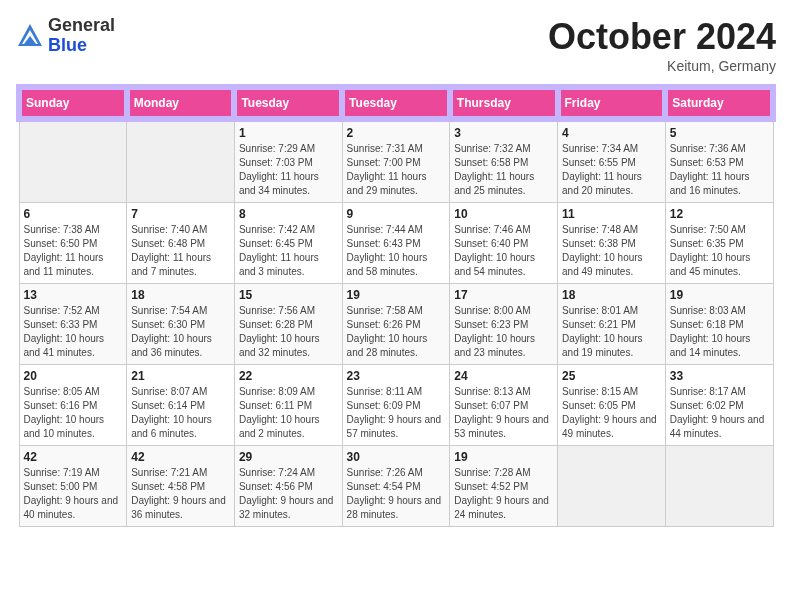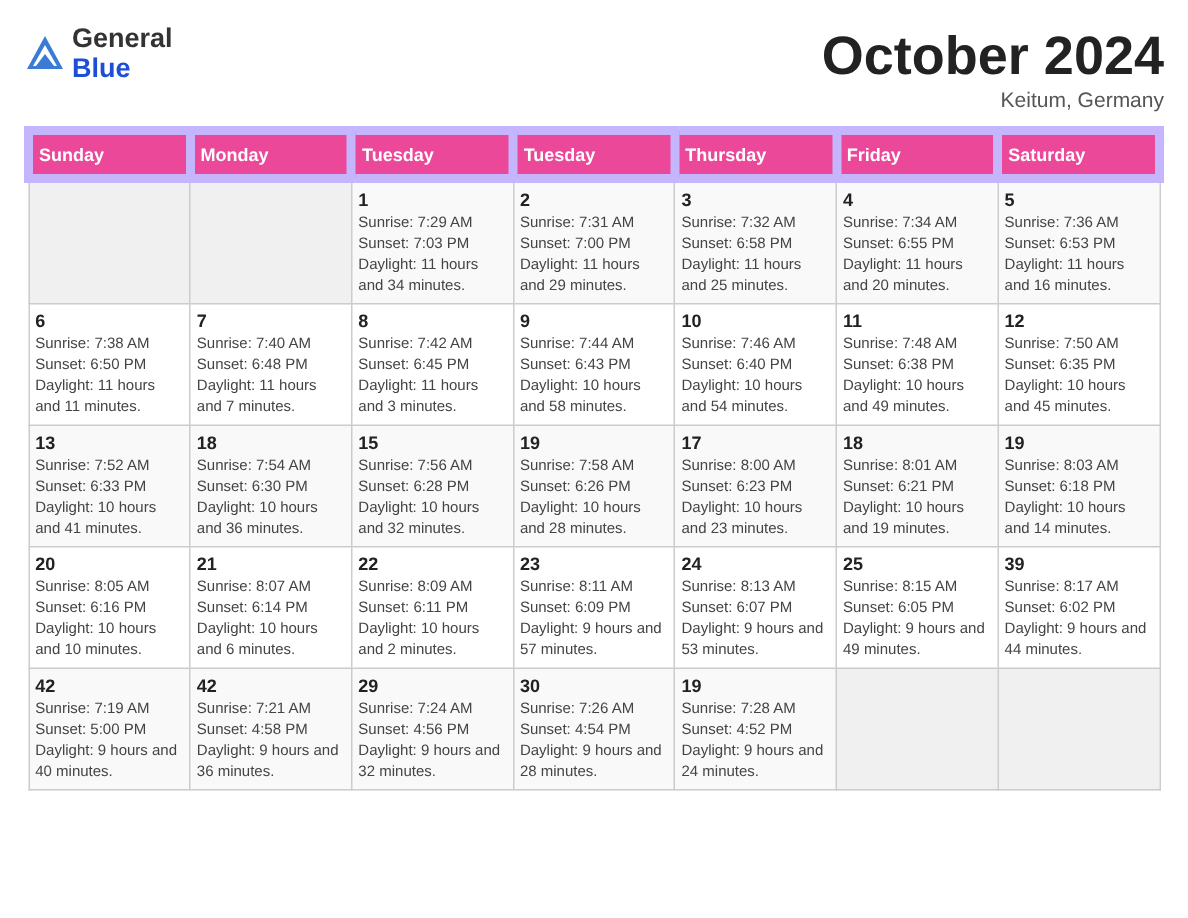--- a/index.html
+++ b/index.html
@@ -231,21 +231,21 @@
         </td>
         <td>
           <span class="day-num">24</span>
           <div class="day-detail">Sunrise: 8:13 AM<br>Sunset: 6:07 PM<br>Daylight: 9 hours and 53 minutes.</div>
         </td>
         <td>
           <span class="day-num">25</span>
           <div class="day-detail">Sunrise: 8:15 AM<br>Sunset: 6:05 PM<br>Daylight: 9 hours and 49 minutes.</div>
         </td>
         <td>
-          <span class="day-num">39</span>
+          <span class="day-num">33</span>
           <div class="day-detail">Sunrise: 8:17 AM<br>Sunset: 6:02 PM<br>Daylight: 9 hours and 44 minutes.</div>
         </td>
       </tr>
       <tr>
         <td>
           <span class="day-num">42</span>
           <div class="day-detail">Sunrise: 7:19 AM<br>Sunset: 5:00 PM<br>Daylight: 9 hours and 40 minutes.</div>
         </td>
         <td>
           <span class="day-num">42</span>

